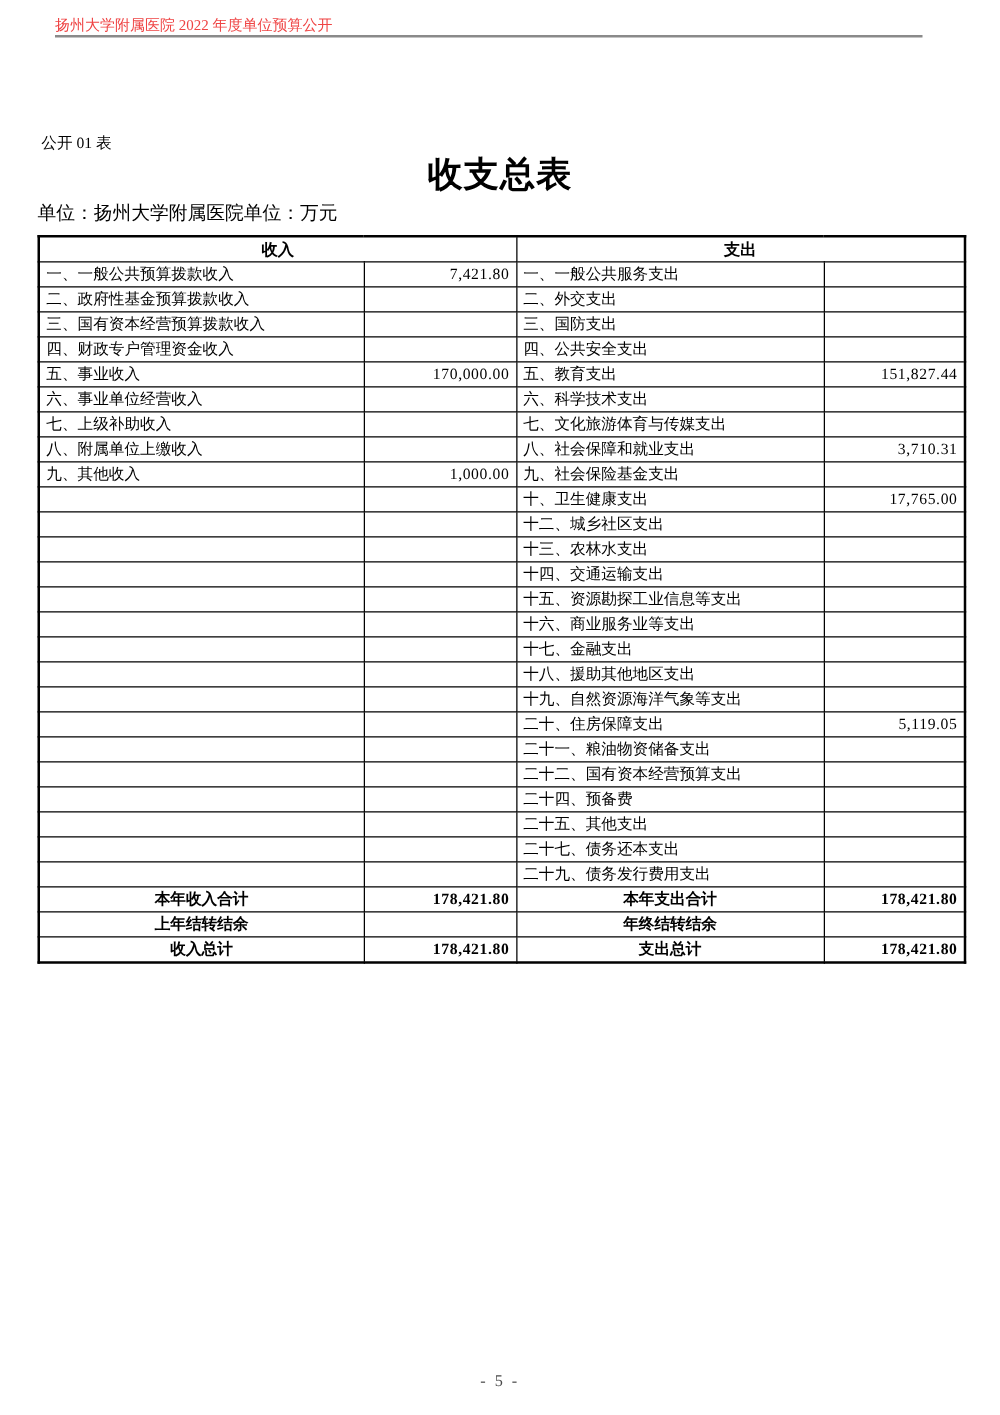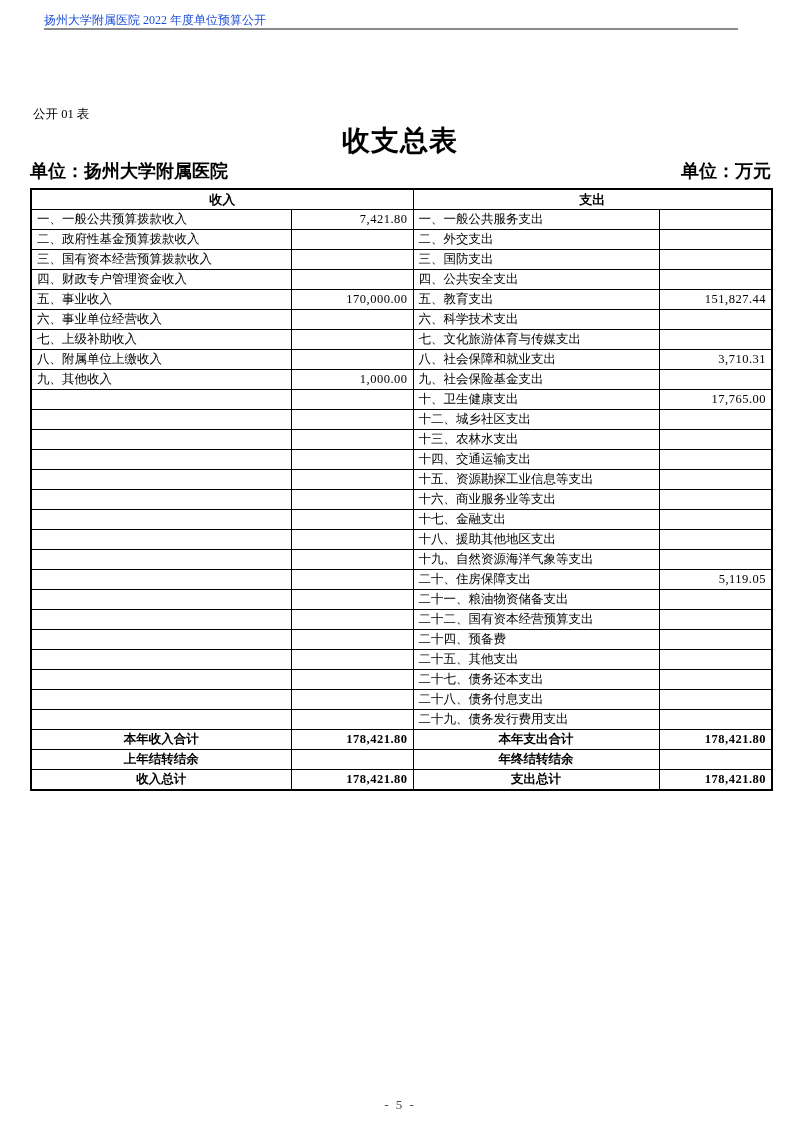--- a/index.html
+++ b/index.html
@@ -12,21 +12,21 @@
     font-family: "Liberation Serif", "DejaVu Serif", serif;
     color: #000000;
     overflow: hidden;
   }
   .doc-header {
     position: absolute;
     top: 13px;
     left: 44px;
     font-size: 12px;
     line-height: 14px;
-    color: #1d4ed8;
+    color: #ef4444;
     white-space: nowrap;
   }
   .header-rule {
     position: absolute;
     top: 28px;
     left: 44px;
     width: 694px;
     height: 2px;
     background: #8a8a8a;
   }
@@ -48,24 +48,22 @@
     line-height: 34px;
     font-weight: bold;
     letter-spacing: 1px;
   }
   .unit-row {
     position: absolute;
     top: 164px;
     left: 30px;
     width: 741px;
     display: flex;
-    justify-content: space-between;
-    font-size: 18px;
+    font-size: 15px;
     line-height: 15px;
-    font-weight: bold;
   }
   table.budget-table {
     position: absolute;
     top: 188px;
     left: 30px;
     width: 741px;
     border-collapse: collapse;
     table-layout: fixed;
     font-size: 12.5px;
     border: 2px solid #000000;
@@ -273,26 +271,20 @@
         </tr>
         <tr>
           <td class="cell-label"></td>
           <td class="cell-num"></td>
           <td class="cell-label">二十七、债务还本支出</td>
           <td class="cell-num"></td>
         </tr>
         <tr>
           <td class="cell-label"></td>
           <td class="cell-num"></td>
-          <td class="cell-label">二十八、债务付息支出</td>
-          <td class="cell-num"></td>
-        </tr>
-        <tr>
-          <td class="cell-label"></td>
-          <td class="cell-num"></td>
           <td class="cell-label">二十九、债务发行费用支出</td>
           <td class="cell-num"></td>
         </tr>
         <tr class="total-row">
           <td class="cell-label">本年收入合计</td>
           <td class="cell-num">178,421.80</td>
           <td class="cell-label">本年支出合计</td>
           <td class="cell-num">178,421.80</td>
         </tr>
         <tr class="total-row">

